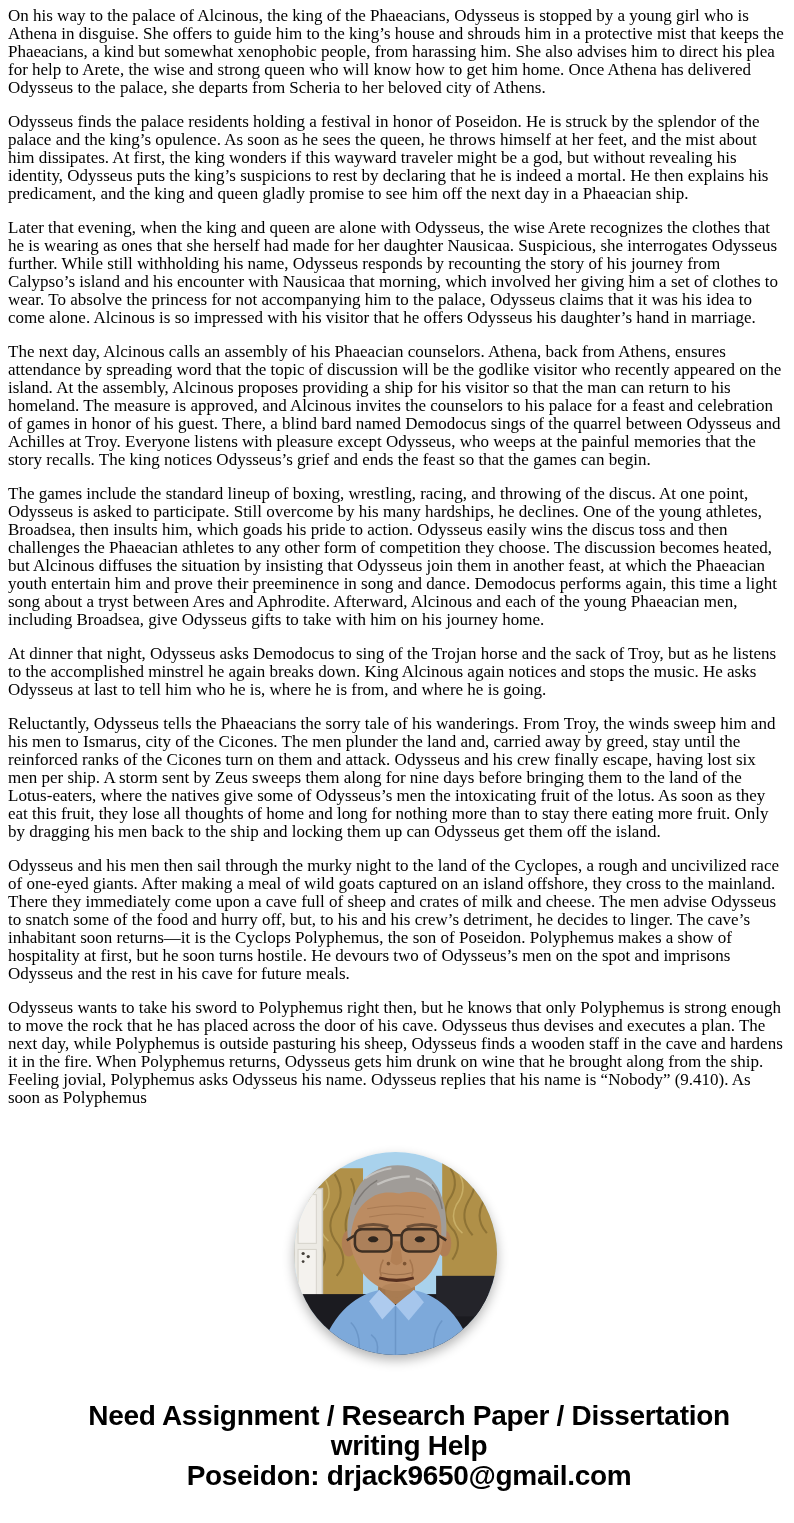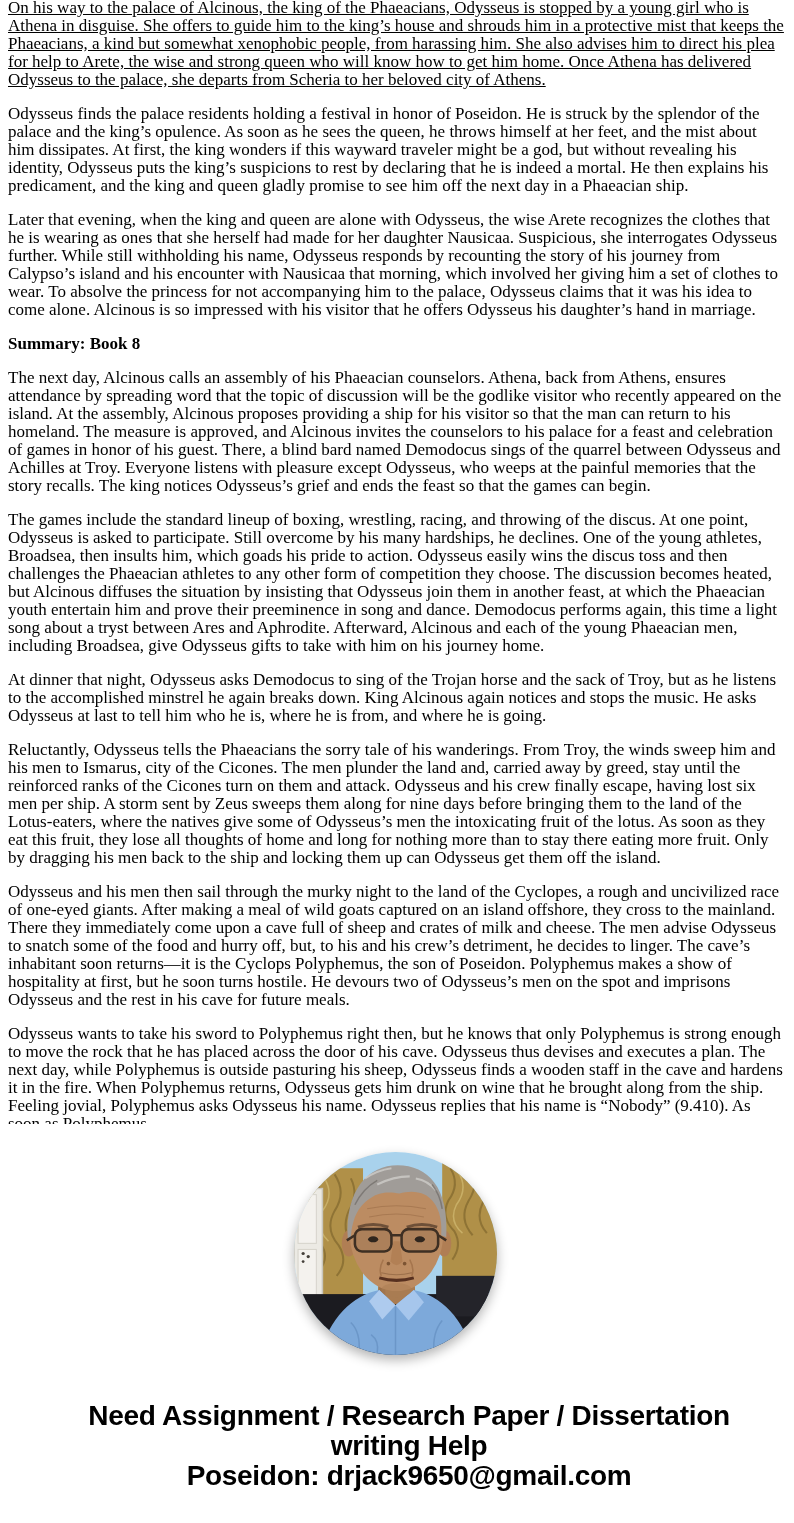--- a/index.html
+++ b/index.html
@@ -1,39 +1,38 @@
 <!DOCTYPE html>
 <html><head>
 <meta charset="utf-8">
 <style>
   html,body{margin:0;padding:0;background:#ffffff;}
   .page{position:relative;width:794px;height:1523px;background:#ffffff;overflow:hidden;
         font-family:"Liberation Serif",serif;color:#000;}
   .doc{position:absolute;left:8px;top:-1px;width:779px;height:1125px;overflow:hidden;
        font-size:17px;line-height:18px;text-align:left;}
   .doc p{margin:16px 0;}
-  .doc p.first{margin-top:0;text-decoration:underline;}
+  .doc p.first{margin-top:8px;}
   .doc p.hd{font-weight:bold;}
   .photo{position:absolute;left:294px;top:1152px;width:203px;height:203px;border-radius:50%;
          overflow:hidden;box-shadow:0 5px 12px rgba(0,0,0,0.30);}
   .photo svg{display:block;width:100%;height:100%;}
   .footer{position:absolute;left:12px;top:1401px;width:794px;text-align:center;
           font-family:"Liberation Sans",sans-serif;font-weight:bold;font-size:28px;
           line-height:30px;letter-spacing:-0.3px;color:#000;}
 </style>
 </head>
 <body>
 
 <div class="page">
 
   <div class="doc">
     <p class="first">On his way to the palace of Alcinous, the king of the Phaeacians, Odysseus is stopped by a young girl who is Athena in disguise. She offers to guide him to the king’s house and shrouds him in a protective mist that keeps the Phaeacians, a kind but somewhat xenophobic people, from harassing him. She also advises him to direct his plea for help to Arete, the wise and strong queen who will know how to get him home. Once Athena has delivered Odysseus to the palace, she departs from Scheria to her beloved city of Athens.</p>
     <p>Odysseus finds the palace residents holding a festival in honor of Poseidon. He is struck by the splendor of the palace and the king’s opulence. As soon as he sees the queen, he throws himself at her feet, and the mist about him dissipates. At first, the king wonders if this wayward traveler might be a god, but without revealing his identity, Odysseus puts the king’s suspicions to rest by declaring that he is indeed a mortal. He then explains his predicament, and the king and queen gladly promise to see him off the next day in a Phaeacian ship.</p>
     <p>Later that evening, when the king and queen are alone with Odysseus, the wise Arete recognizes the clothes that he is wearing as ones that she herself had made for her daughter Nausicaa. Suspicious, she interrogates Odysseus further. While still withholding his name, Odysseus responds by recounting the story of his journey from Calypso’s island and his encounter with Nausicaa that morning, which involved her giving him a set of clothes to wear. To absolve the princess for not accompanying him to the palace, Odysseus claims that it was his idea to come alone. Alcinous is so impressed with his visitor that he offers Odysseus his daughter’s hand in marriage.</p>
-    <p class="hd">Summary: Book 8</p>
     <p>The next day, Alcinous calls an assembly of his Phaeacian counselors. Athena, back from Athens, ensures attendance by spreading word that the topic of discussion will be the godlike visitor who recently appeared on the island. At the assembly, Alcinous proposes providing a ship for his visitor so that the man can return to his homeland. The measure is approved, and Alcinous invites the counselors to his palace for a feast and celebration of games in honor of his guest. There, a blind bard named Demodocus sings of the quarrel between Odysseus and Achilles at Troy. Everyone listens with pleasure except Odysseus, who weeps at the painful memories that the story recalls. The king notices Odysseus’s grief and ends the feast so that the games can begin.</p>
     <p>The games include the standard lineup of boxing, wrestling, racing, and throwing of the discus. At one point, Odysseus is asked to participate. Still overcome by his many hardships, he declines. One of the young athletes, Broadsea, then insults him, which goads his pride to action. Odysseus easily wins the discus toss and then challenges the Phaeacian athletes to any other form of competition they choose. The discussion becomes heated, but Alcinous diffuses the situation by insisting that Odysseus join them in another feast, at which the Phaeacian youth entertain him and prove their preeminence in song and dance. Demodocus performs again, this time a light song about a tryst between Ares and Aphrodite. Afterward, Alcinous and each of the young Phaeacian men, including Broadsea, give Odysseus gifts to take with him on his journey home.</p>
     <p>At dinner that night, Odysseus asks Demodocus to sing of the Trojan horse and the sack of Troy, but as he listens to the accomplished minstrel he again breaks down. King Alcinous again notices and stops the music. He asks Odysseus at last to tell him who he is, where he is from, and where he is going.</p>
     <p>Reluctantly, Odysseus tells the Phaeacians the sorry tale of his wanderings. From Troy, the winds sweep him and his men to Ismarus, city of the Cicones. The men plunder the land and, carried away by greed, stay until the reinforced ranks of the Cicones turn on them and attack. Odysseus and his crew finally escape, having lost six men per ship. A storm sent by Zeus sweeps them along for nine days before bringing them to the land of the Lotus-eaters, where the natives give some of Odysseus’s men the intoxicating fruit of the lotus. As soon as they eat this fruit, they lose all thoughts of home and long for nothing more than to stay there eating more fruit. Only by dragging his men back to the ship and locking them up can Odysseus get them off the island.</p>
     <p>Odysseus and his men then sail through the murky night to the land of the Cyclopes, a rough and uncivilized race of one-eyed giants. After making a meal of wild goats captured on an island offshore, they cross to the mainland. There they immediately come upon a cave full of sheep and crates of milk and cheese. The men advise Odysseus to snatch some of the food and hurry off, but, to his and his crew’s detriment, he decides to linger. The cave’s inhabitant soon returns—it is the Cyclops Polyphemus, the son of Poseidon. Polyphemus makes a show of hospitality at first, but he soon turns hostile. He devours two of Odysseus’s men on the spot and imprisons Odysseus and the rest in his cave for future meals.</p>
     <p>Odysseus wants to take his sword to Polyphemus right then, but he knows that only Polyphemus is strong enough to move the rock that he has placed across the door of his cave. Odysseus thus devises and executes a plan. The next day, while Polyphemus is outside pasturing his sheep, Odysseus finds a wooden staff in the cave and hardens it in the fire. When Polyphemus returns, Odysseus gets him drunk on wine that he brought along from the ship. Feeling jovial, Polyphemus asks Odysseus his name. Odysseus replies that his name is “Nobody” (9.410). As soon as Polyphemus</p>
   </div>
 
   <div class="photo">
     <svg viewBox="0 0 200 200" xmlns="http://www.w3.org/2000/svg">

